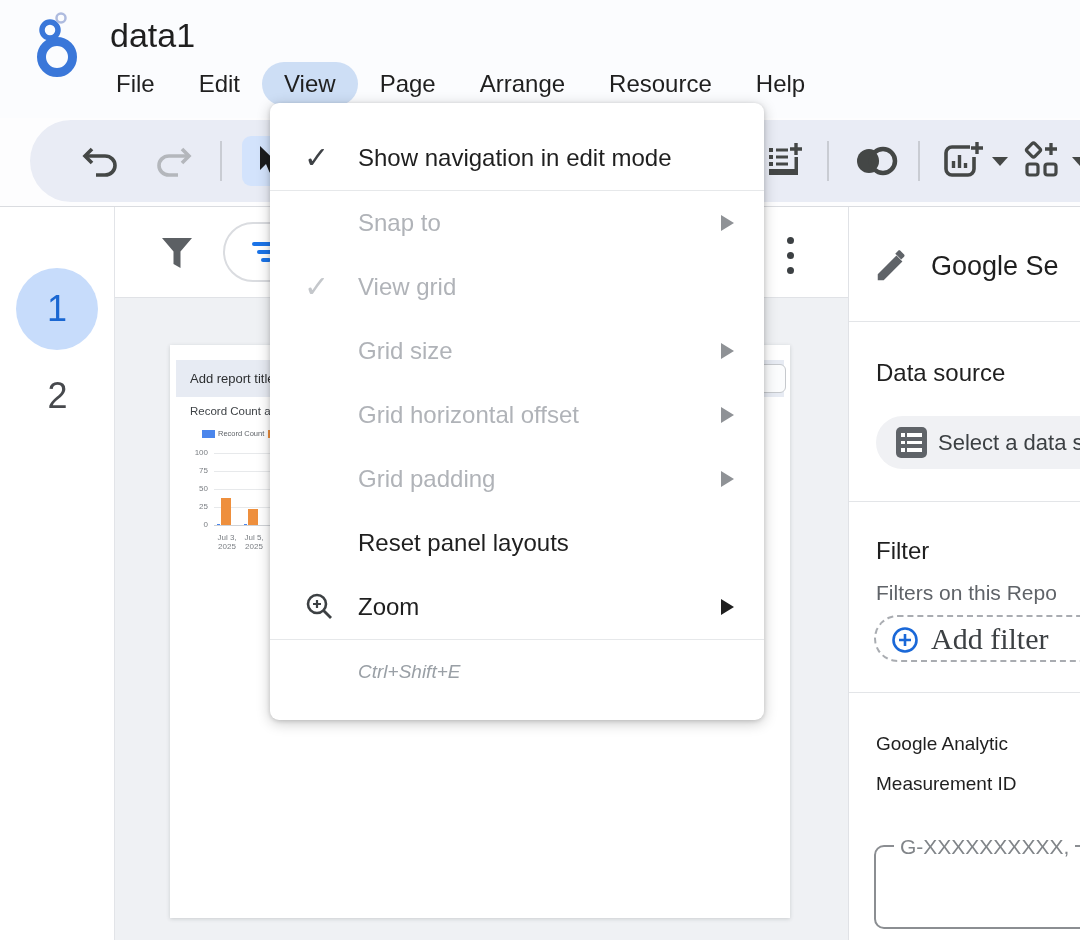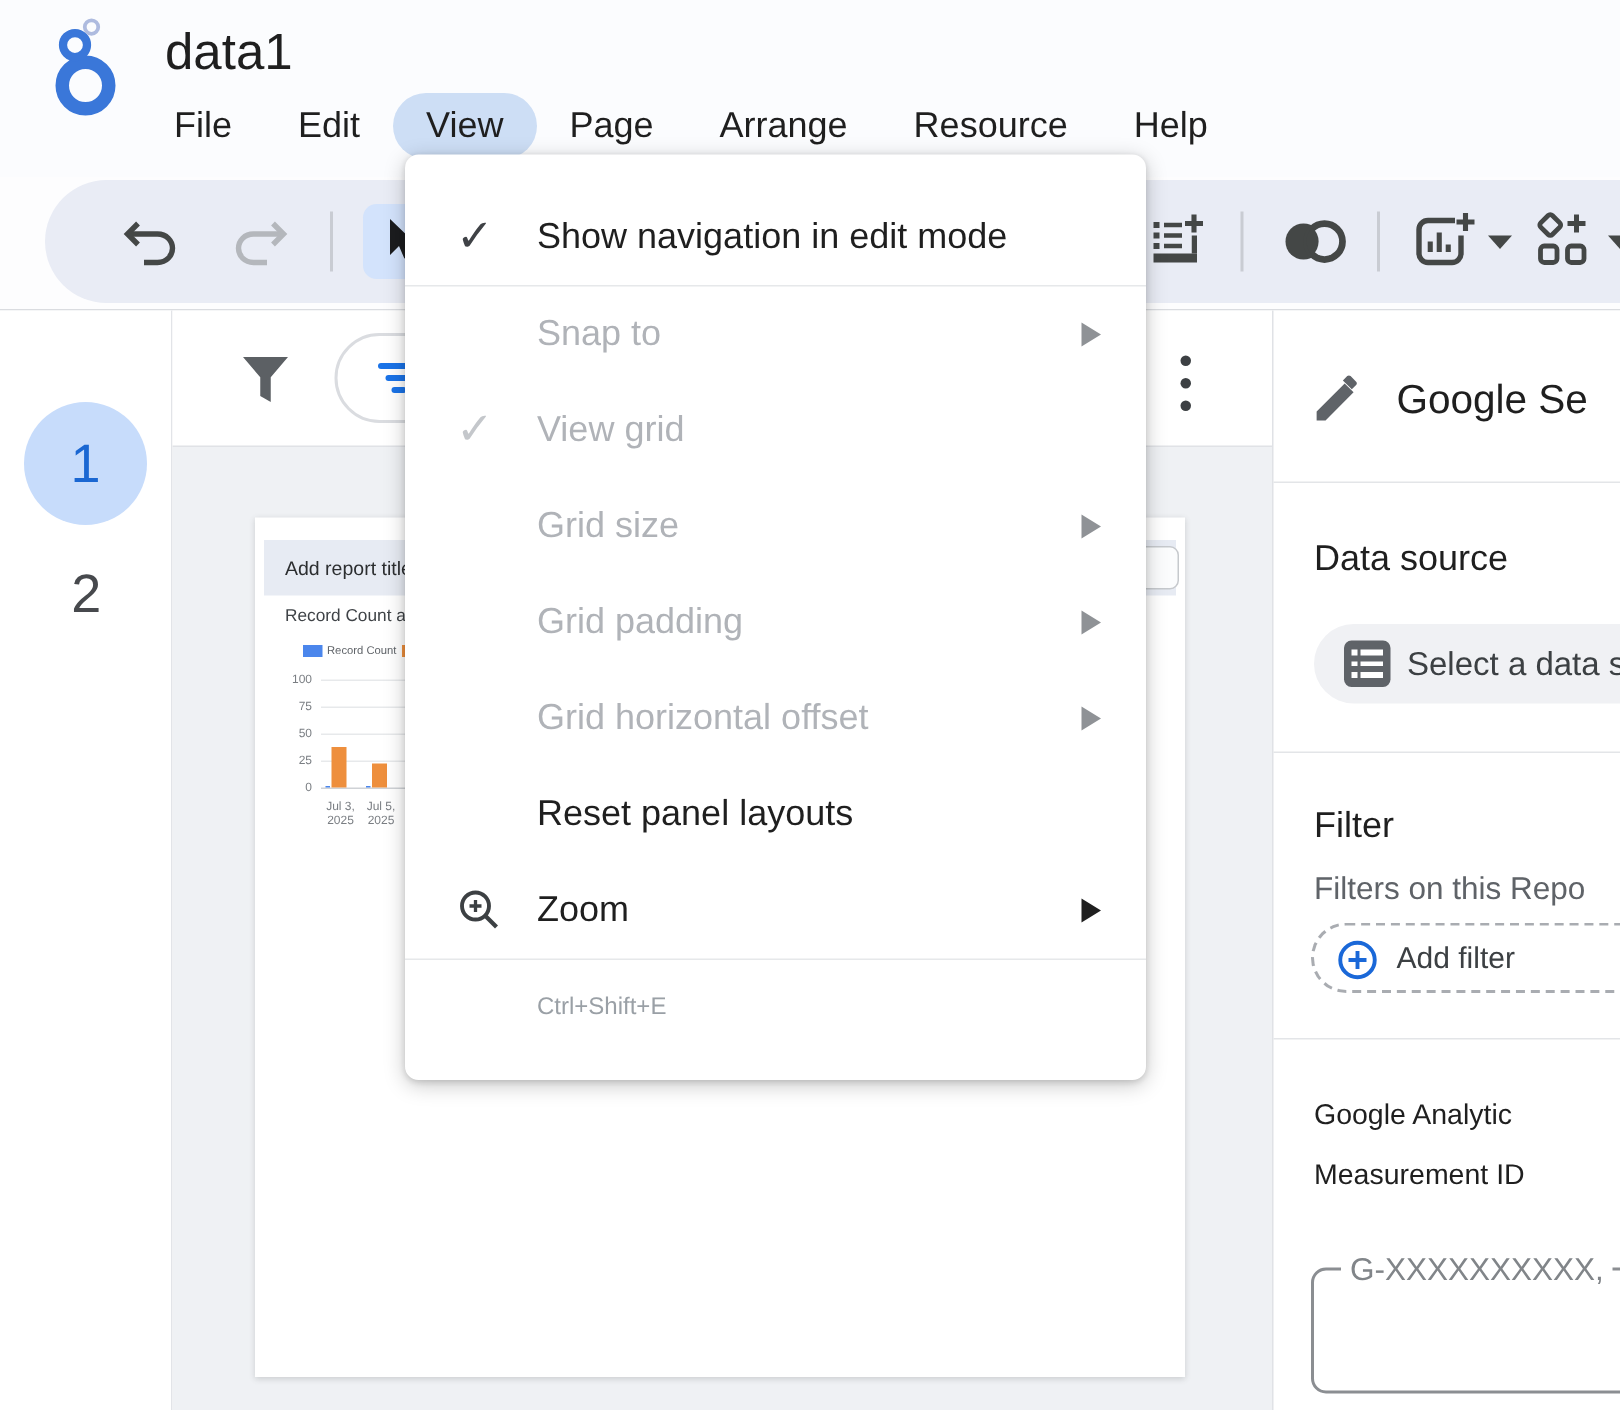--- a/index.html
+++ b/index.html
@@ -70,37 +70,37 @@
   .pencil { position:absolute; left:24px; top:40px; }
   .rp-h { position:absolute; left:27px; font-size:24px; color:#1f1f1f; white-space:nowrap; }
   .ds-pill { position:absolute; left:27px; top:209px; width:240px; height:53px; background:#f0f1f4; border-radius:27px; }
   .ds-pill .tbl-icon { position:absolute; left:20px; top:11px; width:31px; height:31px; background:#5f6368; border-radius:5px; }
   .tbl-icon em { position:absolute; left:5px; width:3.5px; height:3.5px; background:#fff; }
   .tbl-icon b { position:absolute; left:11px; width:15px; height:3.5px; background:#fff; }
   .ds-pill .lbl { position:absolute; left:62px; top:0; line-height:53px; font-size:22px; color:#3c4043; white-space:nowrap; }
   .rp-sub { position:absolute; left:27px; font-size:21px; color:#5f6368; white-space:nowrap; }
   .add-filter { position:absolute; left:25px; top:408px; width:240px; height:47px; border:2px dashed #a9acb1; border-radius:24px; background:#fff; }
   .add-filter .plus-circ { position:absolute; left:15px; top:9px; }
-  .add-filter .lbl { position:absolute; left:55px; line-height:44px; font-size:20px; color:#3c4043; white-space:nowrap; }
+  .add-filter .lbl { position:absolute; left:55px; line-height:44px; font-size:30px; color:#3c4043; white-space:nowrap;font-family:Liberation Serif, serif; }
   .ga-h { position:absolute; left:27px; font-size:19px; color:#1f1f1f; white-space:nowrap; }
   .ga-input { position:absolute; left:25px; top:638px; width:245px; height:84px; border:2px solid #8b8e92; border-radius:10px; background:#fff; }
   .ga-input .f-label { position:absolute; left:18px; top:-12px; background:#fff; padding:0 6px; font-size:21px; color:#818589; white-space:nowrap; }
 
   
   .view-menu { position:absolute; left:270px; top:103px; width:494px; background:#fff; border-radius:9px;
     box-shadow:0 3px 14px rgba(0,0,0,.22), 0 1px 4px rgba(0,0,0,.14); padding:23px 0 16px; z-index:50; }
   .mi { display:flex; align-items:center; height:64px; padding:0 30px 0 34px; font-size:24px; color:#1f1f1f; }
   .mi .lead { width:54px; display:flex; align-items:center; }
   .mi .label { flex:1; white-space:nowrap; }
   .mi.disabled { color:#b0b3b8; }
   .mi .check { font-size:30px; color:#3f4246; line-height:1; }
   .mi.disabled .check { color:#c4c7cb; }
   .mi .arrow { width:0; height:0; border-top:8px solid transparent; border-bottom:8px solid transparent; border-left:13px solid #8f9296; }
   .mi .arrow.dark { border-left-color:#1f1f1f; }
-  .mi .shortcut { color:#9aa0a6; font-size:16px; }
+  .mi .shortcut { color:#9aa0a6; font-size:19px;font-style:italic; }
   .menu-divider { height:1px; background:#e6e8ea; margin:0; }
 </style>
 </head>
 <body>
 
 <div id="app">
 
   <div class="top-header">
     <svg class="logo" viewBox="0 0 58 66">
       <circle cx="29" cy="45" r="15.5" fill="none" stroke="#3a77d9" stroke-width="9"></circle>
@@ -292,26 +292,26 @@
         </span>
       <span class="label">View grid</span>
     </div>
     <div class="mi disabled">
       <span class="lead"></span>
       <span class="label">Grid size</span>
       <span class="arrow"></span>
     </div>
     <div class="mi disabled">
       <span class="lead"></span>
+      <span class="label">Grid horizontal offset</span>
+      <span class="arrow"></span>
+    </div>
+    <div class="mi disabled">
+      <span class="lead"></span>
       <span class="label">Grid padding</span>
-      <span class="arrow"></span>
-    </div>
-    <div class="mi disabled">
-      <span class="lead"></span>
-      <span class="label">Grid horizontal offset</span>
       <span class="arrow"></span>
     </div>
     <div class="mi">
       <span class="lead"></span>
       <span class="label">Reset panel layouts</span>
     </div>
     <div class="mi">
       <span class="lead">
         <svg width="32" height="32" viewBox="0 0 32 32">
           <circle cx="13" cy="13" r="9" fill="none" stroke="#3c4043" stroke-width="2.6"></circle>

